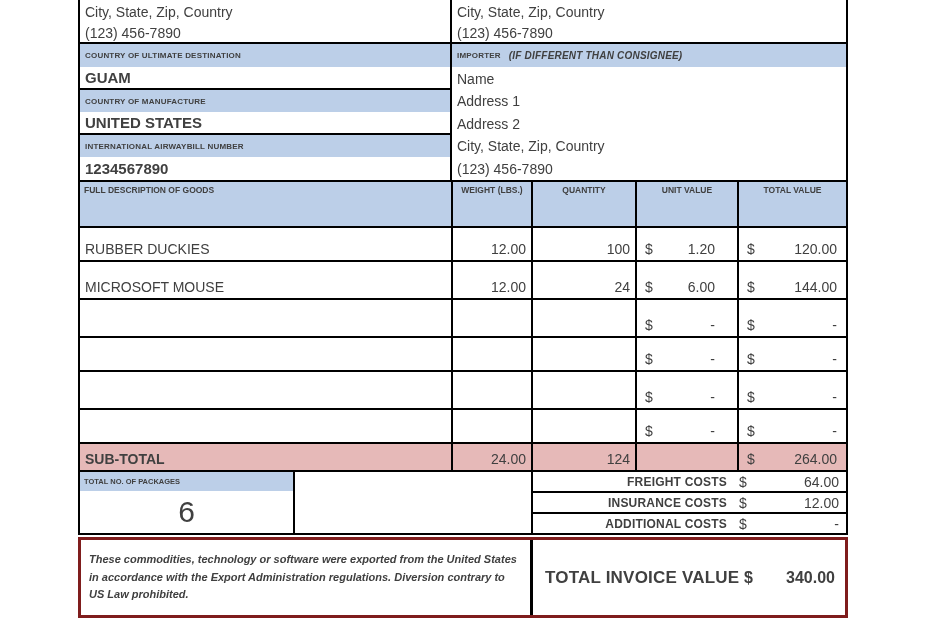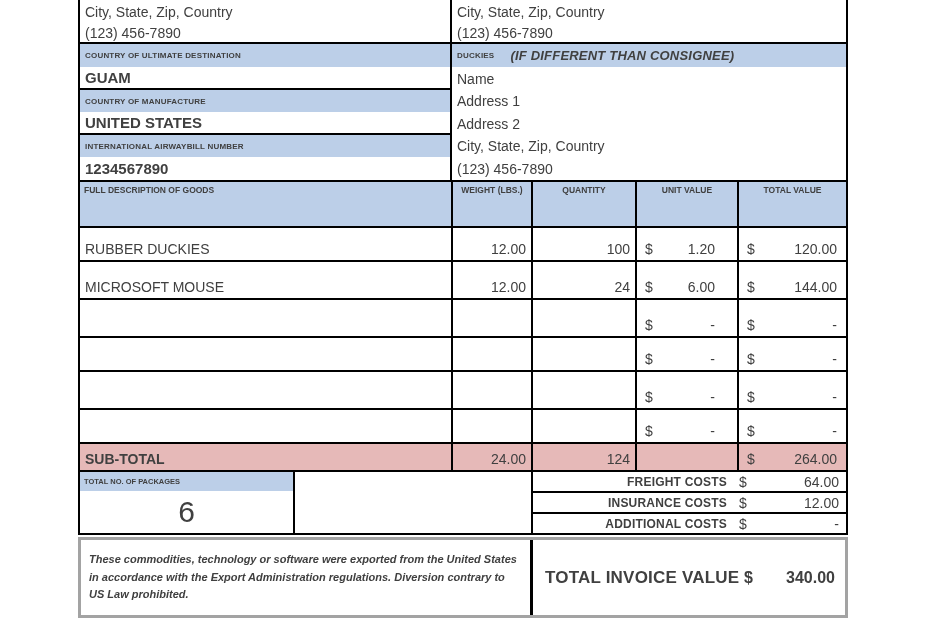--- a/index.html
+++ b/index.html
@@ -18,21 +18,21 @@
   #top { left:78px; top:0; width:770px; height:180px; display:flex; }
   #top-left  { width:374px; border-left:2px solid #000; border-right:2px solid #000; }
   #top-right { width:396px; border-right:2px solid #000; }
   .line   { font-size:14px; padding:0 5px; display:flex; align-items:center; }
   .h24 { height:24px; } .h20 { height:20px; } .h23 { height:23px; } .h22 { height:22px; }
   .rule-b { border-bottom:2px solid #000; }
   .bluebar {
     background:#bccfe8; font-size:8px; font-weight:600; letter-spacing:.2px;
     display:flex; align-items:center; padding:0 5px;
   }
-  .bluebar .note { font-style:italic; font-weight:600; margin-left:16px; font-size:13px; }
+  .bluebar .note { font-style:italic; font-weight:600; margin-left:8px; font-size:10px; }
   .bigval { font-size:15px; font-weight:bold; display:flex; align-items:center; padding:0 5px; }
 
   
   #goods { left:78px; top:180px; width:770px; height:292px; border:2px solid #000;
            display:flex; flex-direction:column; }
   .g-row { display:flex; border-bottom:2px solid #000; }
   .g-row:last-child { border-bottom:none; flex:1; }
   .g-head { height:46px; background:#bccfe8; }
   .g-data { height:38px; background:#fff; }
   .g-data.h34 { height:34px; }
@@ -57,21 +57,21 @@
   #pkg-label { height:19px; background:#bccfe8; font-size:7.5px; font-weight:600; display:flex; align-items:center; padding:0 4px; }
   #pkg-value { height:42px; font-size:30px; text-align:center; line-height:42px; }
   #mid-empty { width:238px; border-right:2px solid #000; border-bottom:2px solid #000; background:#fff; }
   #costs { flex:1; display:flex; flex-direction:column; border-right:2px solid #000; }
   .cost-row { height:21px; border-bottom:2px solid #000; display:flex; align-items:center; padding-right:7px; }
   .cost-label { flex:1; text-align:right; font-size:12px; font-weight:600; padding-right:12px; letter-spacing:.2px; }
   .cost-cur { width:16px; font-size:14px; }
   .cost-amt { width:84px; text-align:right; font-size:14px; }
 
   
-  #bottom { left:78px; top:537px; width:770px; height:81px; border:3px solid #a3a3a3; display:flex; background:#fff; }
+  #bottom { left:78px; top:537px; width:770px; height:81px; border:3px solid #7f1d1d; display:flex; background:#fff; }
   #stmt { width:452px; border-right:3px solid #000; display:flex; align-items:center; padding:6px 12px 6px 8px; }
   #stmt p { font-size:11px; font-weight:bold; font-style:italic; line-height:1.6; }
   #total-cell { flex:1; display:flex; align-items:center; padding:0 10px 0 12px; }
   #total-label { font-size:17px; font-weight:bold; letter-spacing:.2px; }
   #total-cur { margin-left:auto; font-size:16px; font-weight:bold; }
   #total-amt { width:82px; text-align:right; font-size:16px; font-weight:bold; }
 </style>
 </head>
 <body>
 
@@ -85,21 +85,21 @@
       <div class="bigval h23 rule-b">GUAM</div>
       <div class="bluebar h22">COUNTRY OF MANUFACTURE</div>
       <div class="bigval h23 rule-b">UNITED STATES</div>
       <div class="bluebar h22">INTERNATIONAL AIRWAYBILL NUMBER</div>
       <div class="bigval h23">1234567890</div>
     </div>
     <div id="top-right">
       <div class="line h24">City, State, Zip, Country</div>
       <div class="line h20 rule-b">(123) 456-7890</div>
       <div class="bluebar h23">
-        <span>DUCKIES</span>
+        <span>IMPORTER</span>
         <span class="note">(IF DIFFERENT THAN CONSIGNEE)</span>
       </div>
       <div class="line h23">Name</div>
       <div class="line h22">Address 1</div>
       <div class="line h23">Address 2</div>
       <div class="line h22">City, State, Zip, Country</div>
       <div class="line h23">(123) 456-7890</div>
     </div>
   </div>
 

